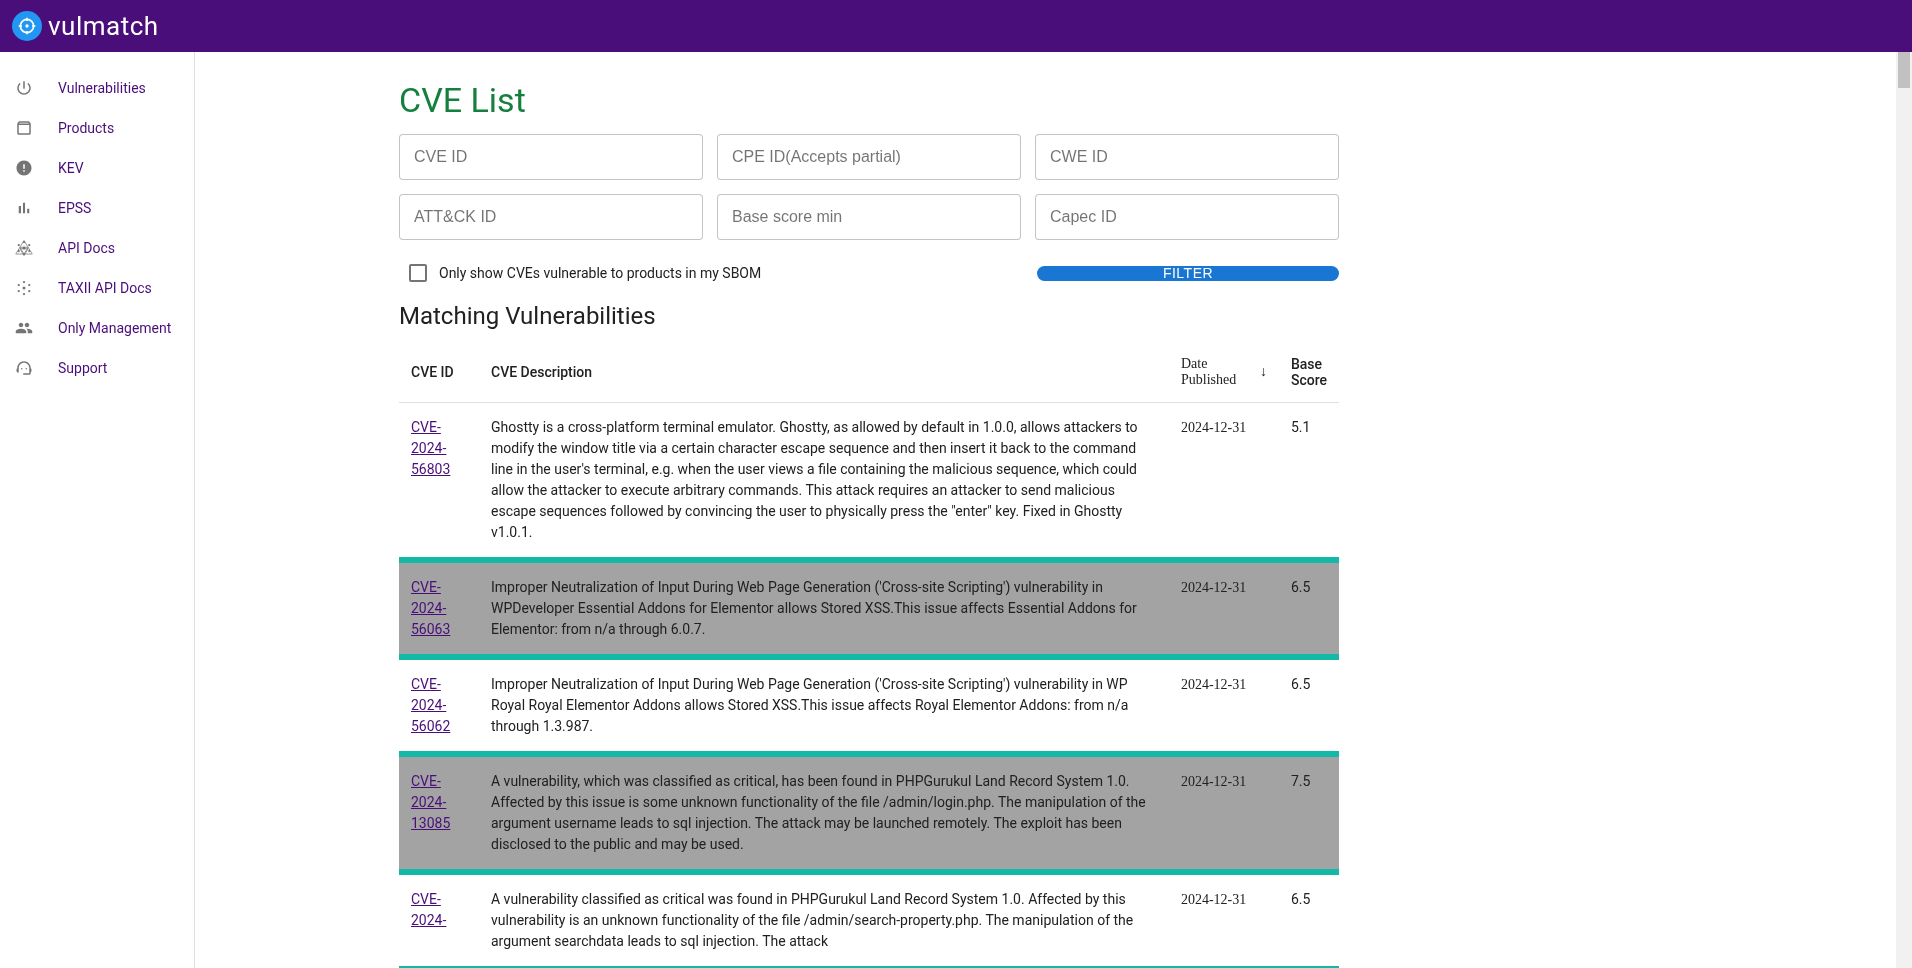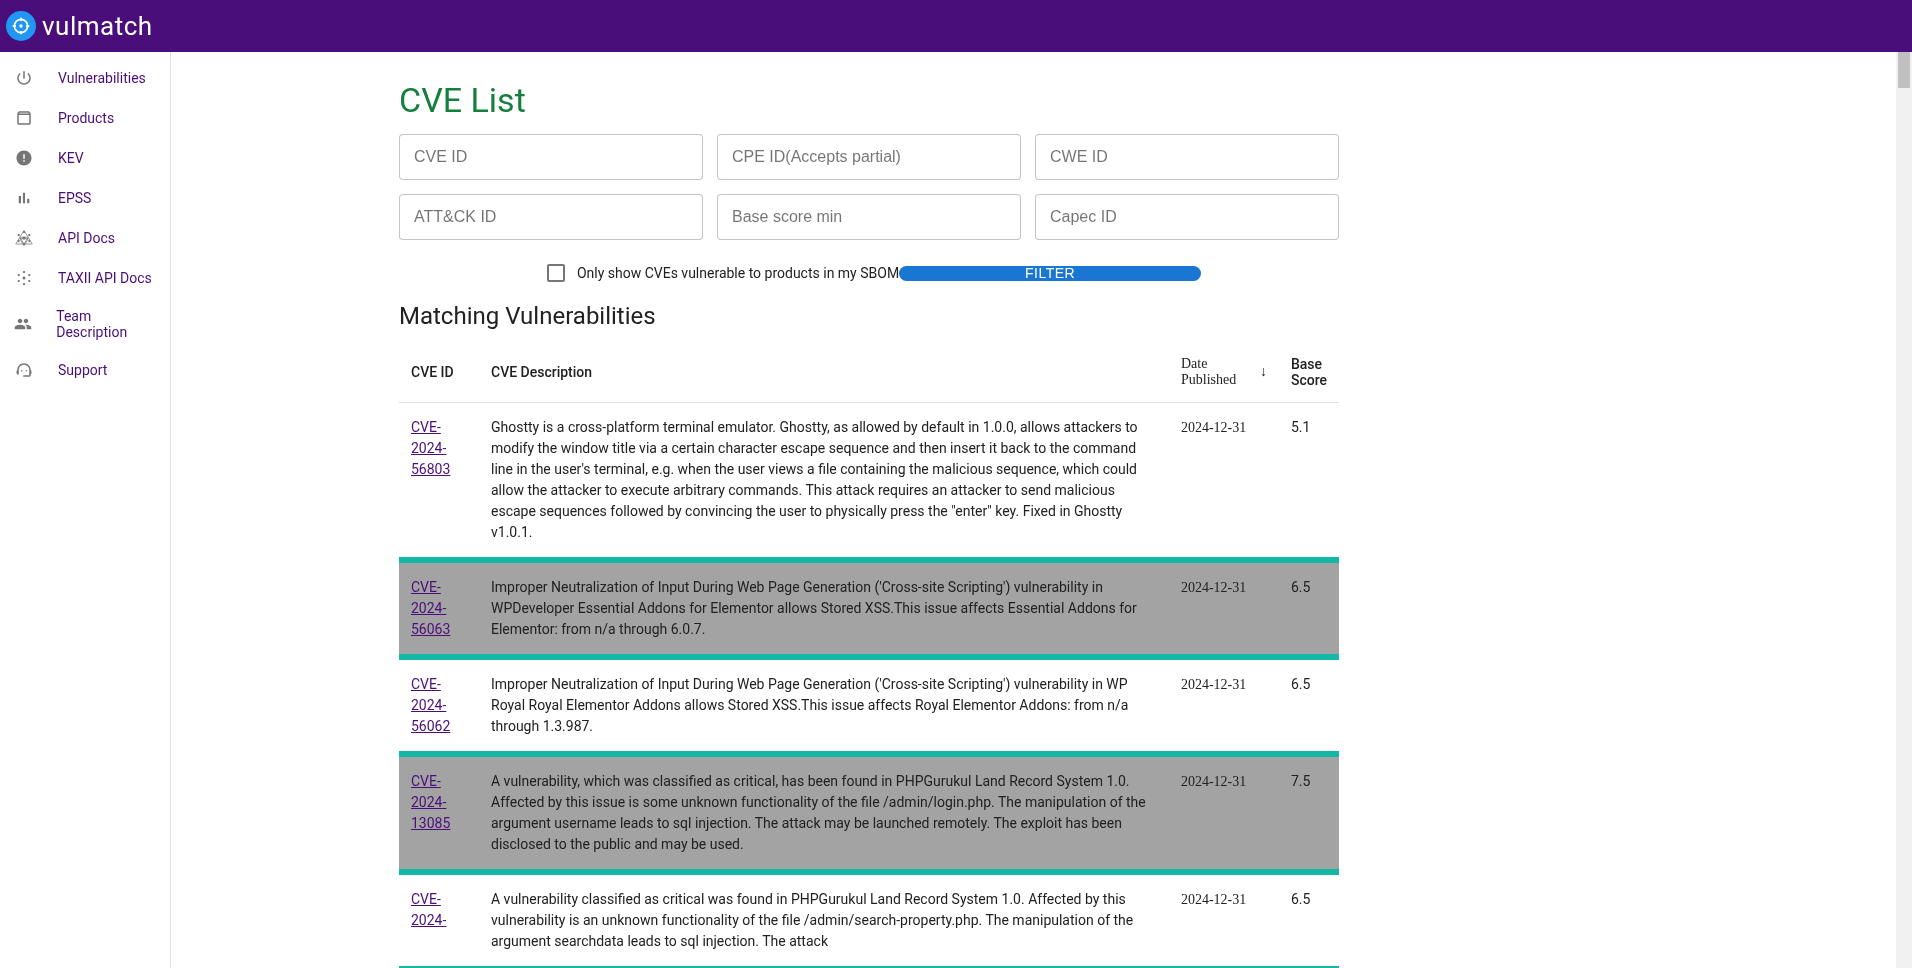--- a/index.html
+++ b/index.html
@@ -1,33 +1,33 @@
 <!DOCTYPE html>
 <html><head>
 <meta charset="utf-8">
 <style>
 * { box-sizing: border-box; margin: 0; padding: 0; }
 body { font-family: Roboto, "Helvetica Neue", Arial, sans-serif; background: #fff; overflow: hidden; height: 968px; width: 1912px; }
-.header { height: 52px; background: #4a0e7a; display: flex; align-items: center; padding: 0 6px; position: fixed; top: 0; left: 0; right: 0; z-index: 100; }
+.header { height: 52px; background: #4a0e7a; display: flex; align-items: center; padding: 0 12px; position: fixed; top: 0; left: 0; right: 0; z-index: 100; }
 .logo { display: flex; align-items: center; color: #fff; font-size: 26px; font-weight: 400; letter-spacing: 0.5px; }
 .logo-icon { width: 30px; height: 30px; border-radius: 50%; background: #2196f3; margin-right: 6px; display: flex; align-items: center; justify-content: center; }
 .logo-icon svg { width: 20px; height: 20px; fill: #fff; }
-.sidebar { position: fixed; top: 52px; left: 0; width: 171px; bottom: 0; background: #fff; border-right: 1px solid #e0e0e0; padding-top: 6px; }
+.sidebar { position: fixed; top: 52px; left: 0; width: 195px; bottom: 0; background: #fff; border-right: 1px solid #e0e0e0; padding-top: 16px; }
 .sidebar-item { display: flex; align-items: center; padding: 10px 14px; font-size: 14px; color: #4a0e7a; cursor: pointer; }
 .sidebar-item .icon { width: 20px; height: 20px; margin-right: 24px; display: flex; align-items: center; justify-content: center; color: #757575; }
 .sidebar-item .icon svg { width: 18px; height: 18px; fill: currentColor; }
 .main { position: absolute; top: 52px; left: 195px; right: 0; bottom: 0; overflow-y: auto; padding: 28px 0 0 0; }
 .content { max-width: 940px; margin: 0 0 0 204px; }
 .page-title { font-size: 34px; color: #15803d; font-weight: 400; margin-bottom: 14px; }
 .page-desc { font-size: 14px; color: #212121; margin-bottom: 22px; }
 .filter-row { display: flex; gap: 14px; margin-bottom: 14px; }
 .text-field { flex: 1; position: relative; }
 .text-field input { width: 100%; height: 46px; padding: 12px 14px; border: 1px solid rgba(0,0,0,0.23); border-radius: 4px; font-size: 16px; outline: none; color: #212121; background: #fff; }
 .text-field input::placeholder { color: rgba(0,0,0,0.55); }
-.filter-actions { display: flex; align-items: center; justify-content: center; margin-top: 24px; margin-bottom: 20px; }
+.filter-actions { display: flex; align-items: center; justify-content: space-between; margin-top: 24px; margin-bottom: 20px; }
 .checkbox-wrap { display: flex; align-items: center; padding-left: 10px; font-size: 14px; color: #212121; }
 .checkbox { width: 18px; height: 18px; border: 2px solid #757575; border-radius: 2px; margin-right: 12px; cursor: pointer; }
 .filter-btn { flex: 0 0 302px; height: 15px; background: #1976d2; color: #fff; border: none; border-radius: 15px; font-size: 14px; letter-spacing: 0.5px; cursor: pointer; text-align: center; display: flex; align-items: center; justify-content: center; }
 .section-title { font-size: 24px; color: #212121; font-weight: 400; margin-bottom: 12px; }
 table { width: 100%; border-collapse: collapse; font-size: 14px; }
 thead th { text-align: left; padding: 14px 12px; font-weight: 500; color: #212121; border-bottom: 1px solid #e0e0e0; font-size: 14px; }
 tbody tr { border-bottom: 6px solid #14b8a6; }
 tbody tr.alt { background: #a3a3a3; }
 tbody td { padding: 14px 12px; vertical-align: top; color: #212121; line-height: 1.5; }
 .cve-link { color: #4a0e7a; text-decoration: underline; cursor: pointer; }
@@ -119,21 +119,21 @@
         </svg>
       </span>
     <span>TAXII API Docs</span>
   </div>
   <div class="sidebar-item">
     <span class="icon">
         <svg viewBox="0 0 24 24">
           <path d="M16 11c1.66 0 2.99-1.34 2.99-3S17.66 5 16 5c-1.66 0-3 1.34-3 3s1.34 3 3 3zm-8 0c1.66 0 2.99-1.34 2.99-3S9.66 5 8 5C6.34 5 5 6.34 5 8s1.34 3 3 3zm0 2c-2.33 0-7 1.17-7 3.5V19h14v-2.5c0-2.33-4.67-3.5-7-3.5zm8 0c-.29 0-.62.02-.97.05 1.16.84 1.97 1.97 1.97 3.45V19h6v-2.5c0-2.33-4.67-3.5-7-3.5z"></path>
         </svg>
       </span>
-    <span>Team Description</span>
+    <span>Only Management</span>
   </div>
   <div class="sidebar-item">
     <span class="icon">
         <svg viewBox="0 0 24 24">
           <path d="M21 12.22C21 6.73 16.74 3 12 3c-4.69 0-9 3.65-9 9.28C2.4 12.62 2 13.26 2 14v2c0 1.1.9 2 2 2h1v-6.1c0-3.87 3.13-7 7-7s7 3.13 7 7V19h-8v2h8c1.1 0 2-.9 2-2v-1.22c.59-.31 1-.92 1-1.64v-2.3c0-.7-.41-1.31-1-1.62z"></path>
           <circle cx="9" cy="13" r="1"></circle>
           <circle cx="15" cy="13" r="1"></circle>
         </svg>
       </span>
     <span>Support</span>

